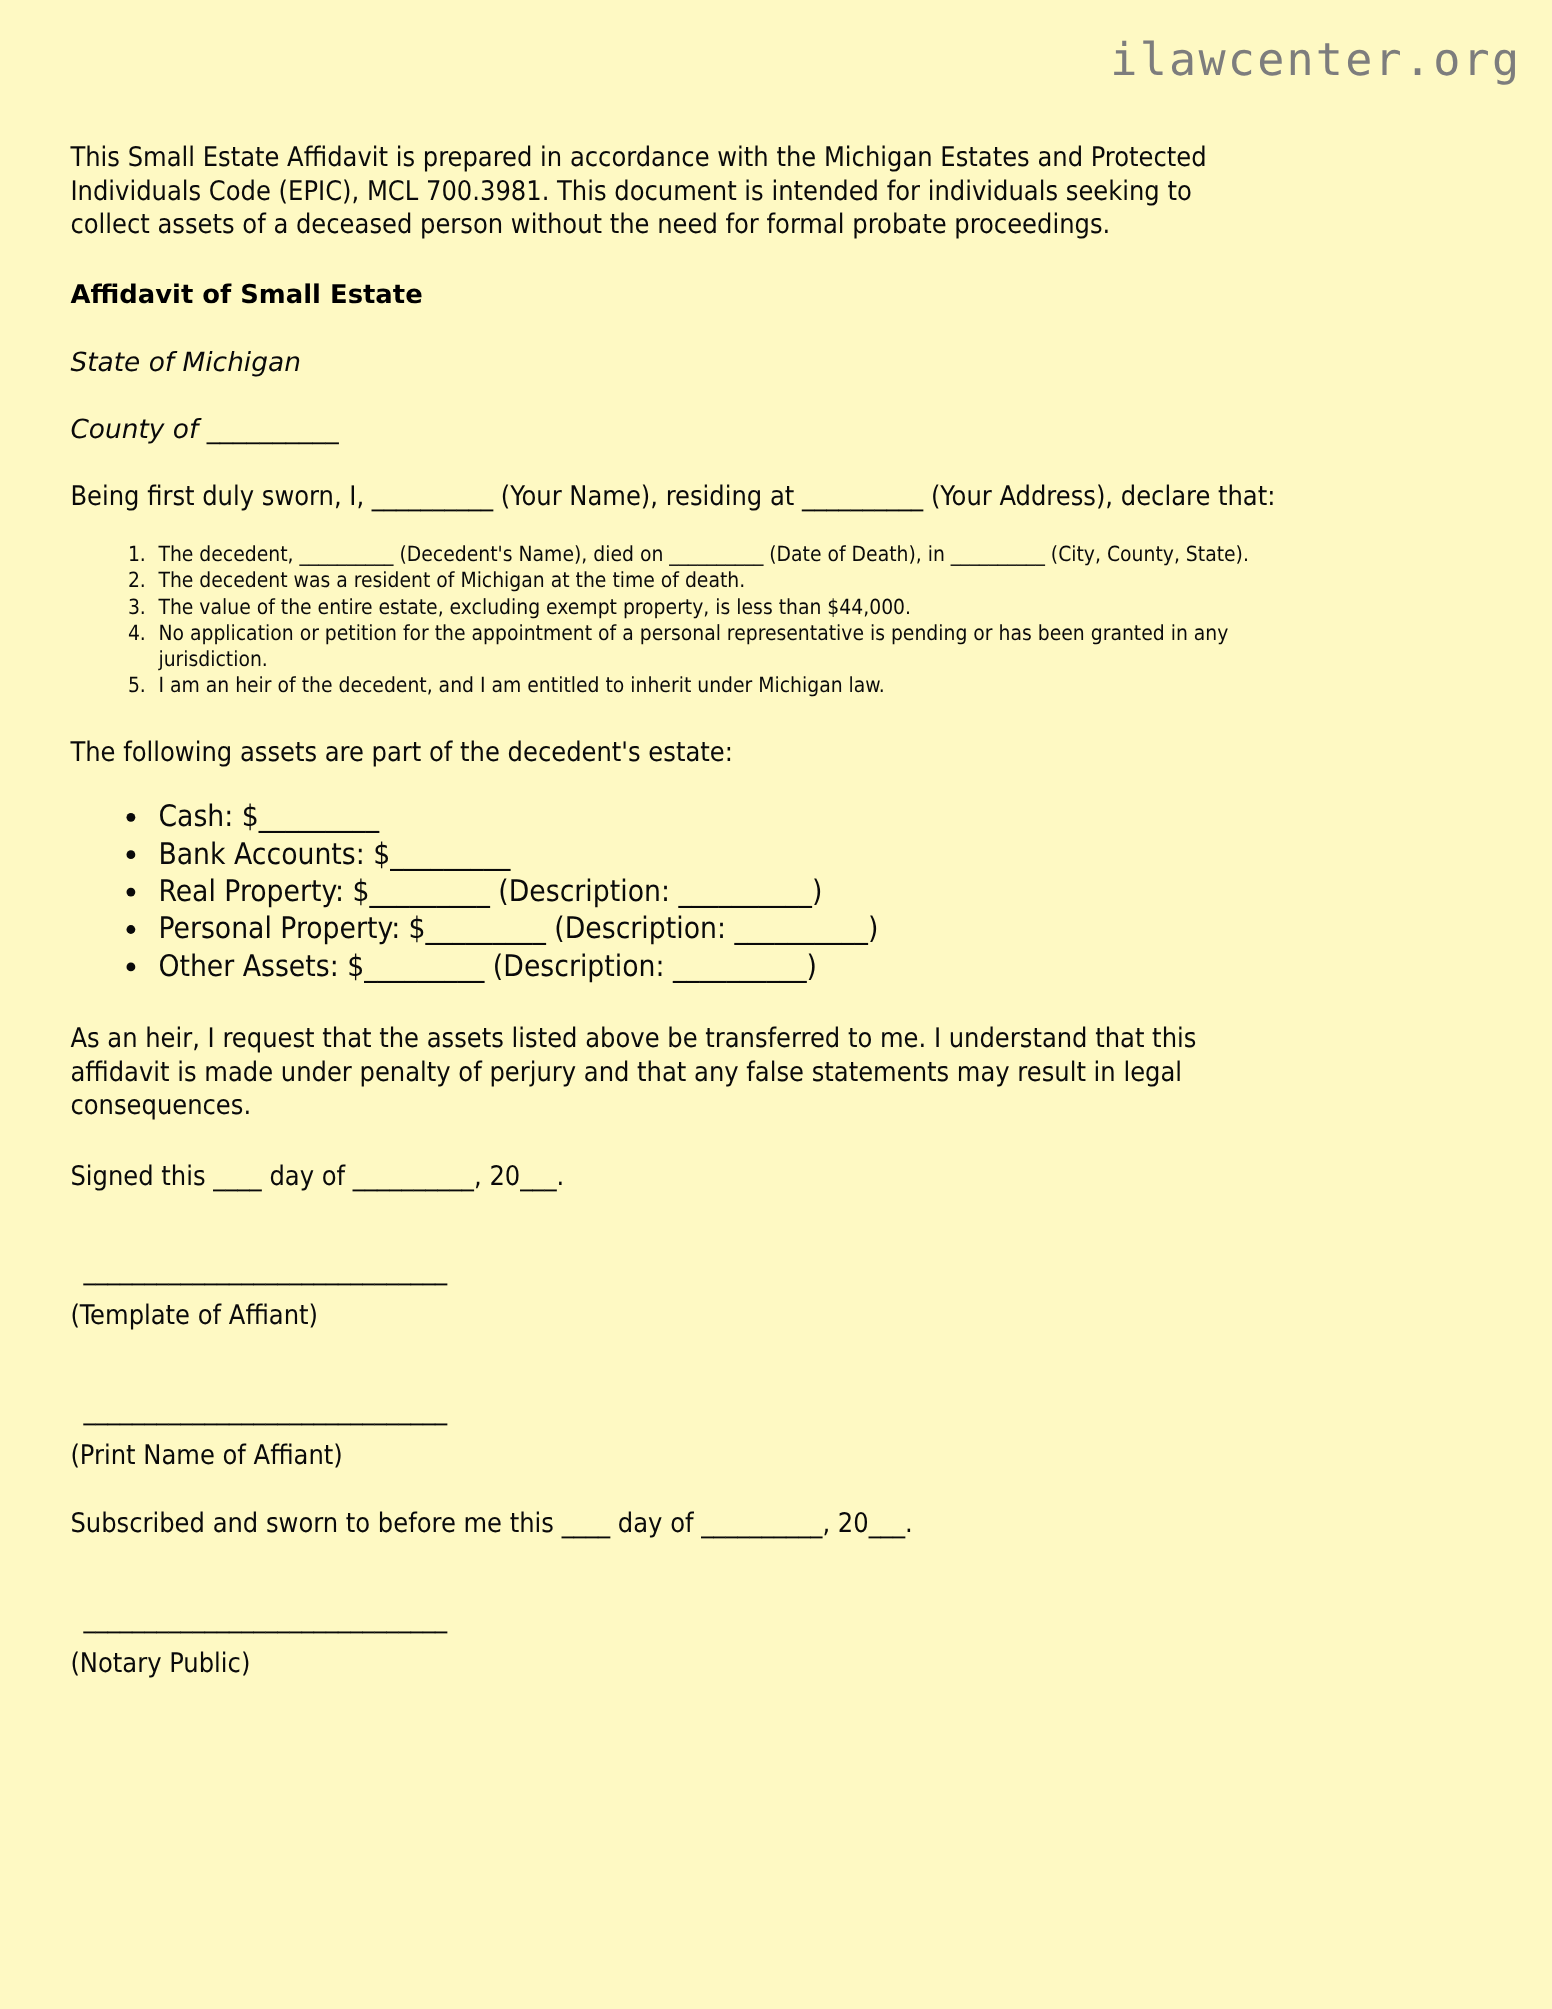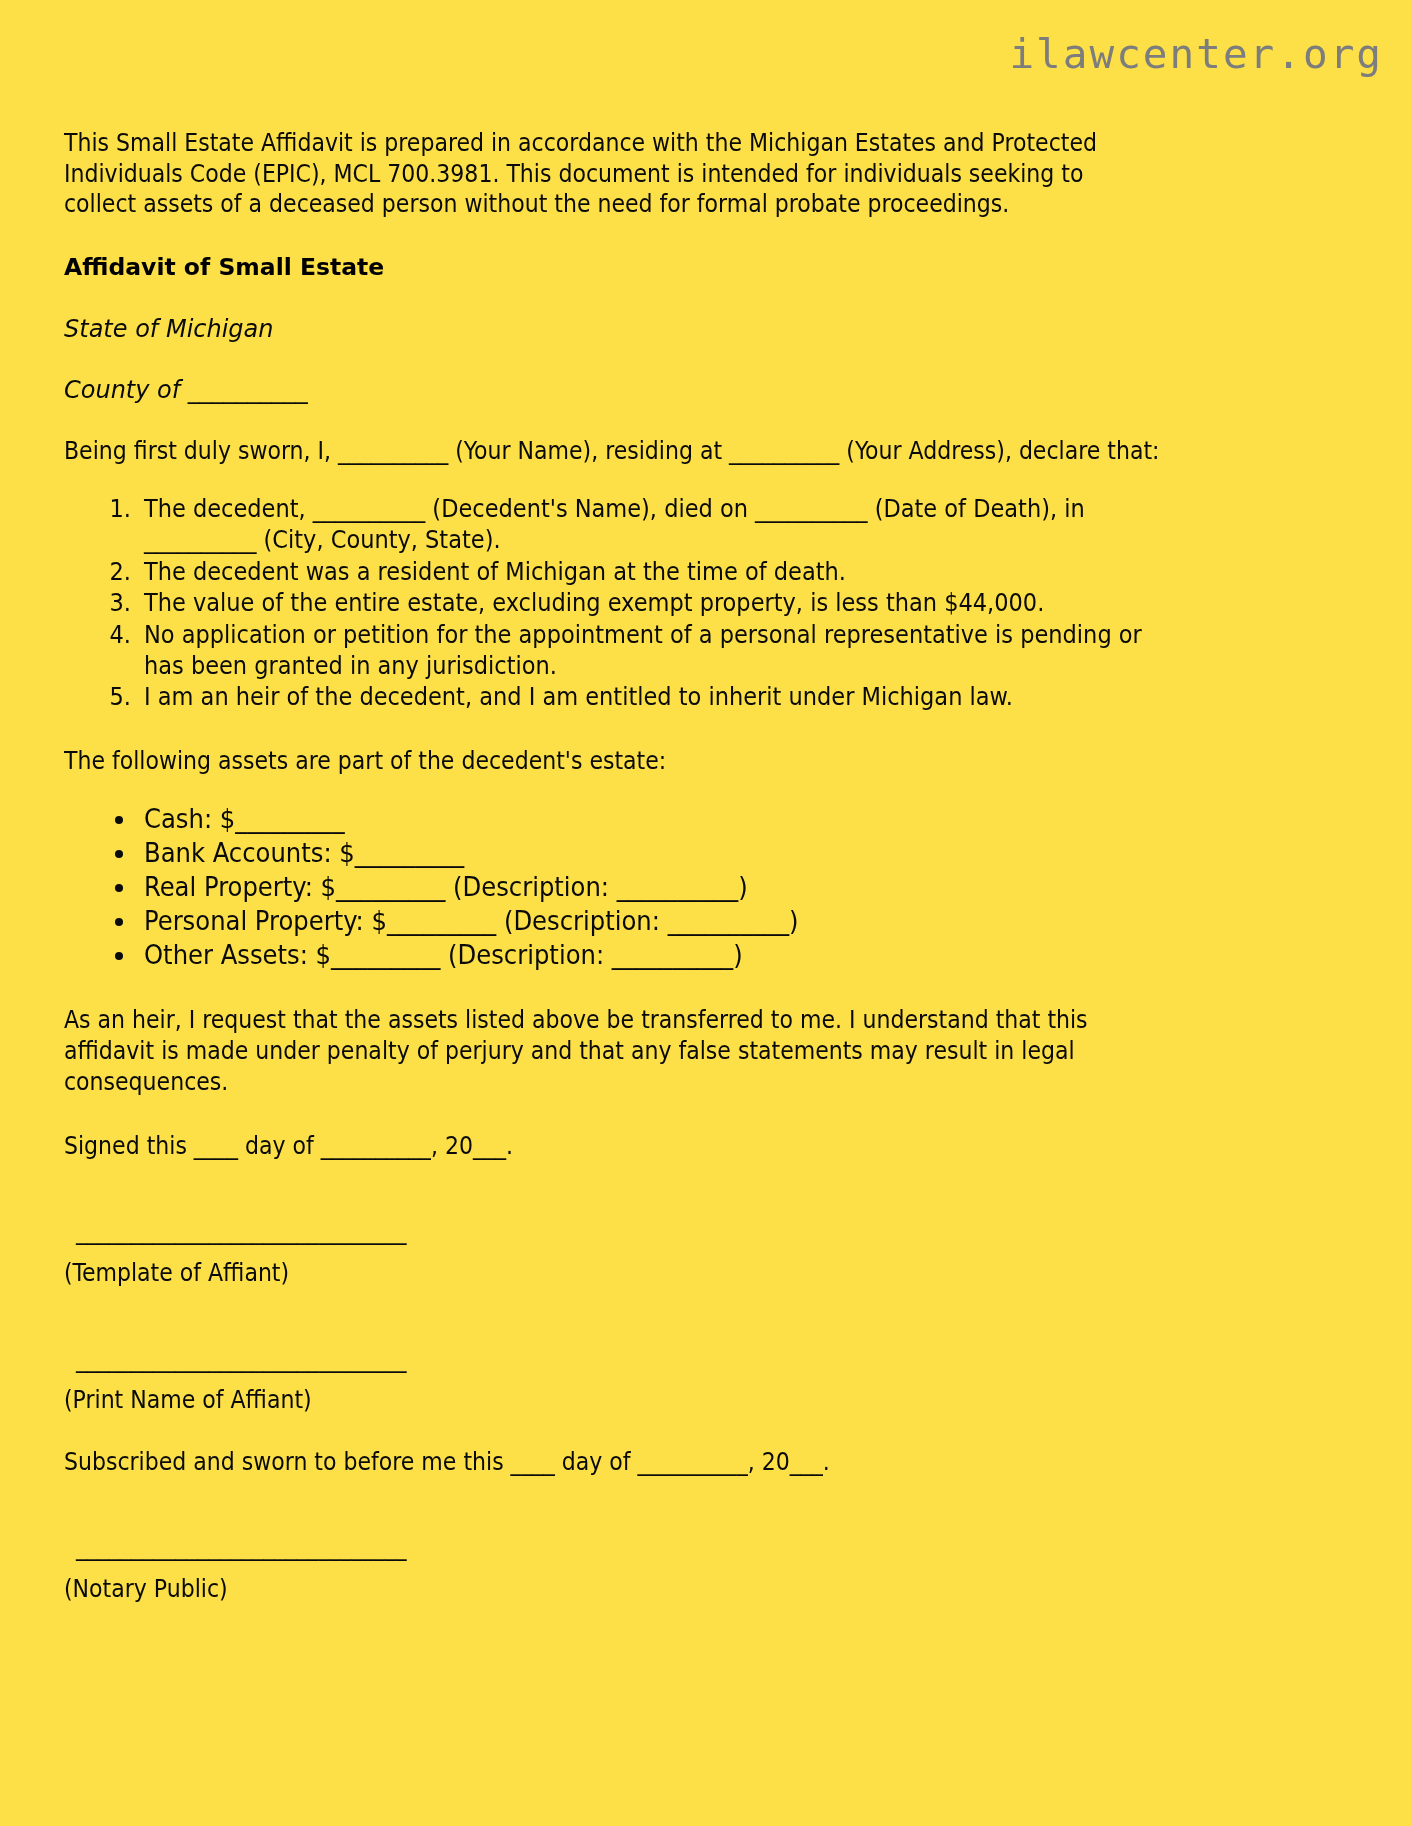--- a/index.html
+++ b/index.html
@@ -15,21 +15,21 @@
     font-family: "DejaVu Sans", sans-serif;
     color: #000000;
   }
 
   
   .page {
     position: absolute;
     left: 0; top: 0;
     width: 1411px;
     height: 1826px;
-    background: #fde047;
+    background: #fef9c3;
   }
 
   
   .watermark {
     position: absolute;
     top: 34px;
     right: 28px;
     font-family: "DejaVu Sans Mono", "Liberation Mono", monospace;
     font-size: 41px;
     letter-spacing: 2.0px;
@@ -104,21 +104,21 @@
   
   ol.num-list {
     margin: 0;
     padding: 0 0 0 74px;
     list-style-position: outside;
     list-style-type: decimal;
   }
   ol.num-list > li {
     font-family: "DejaVu Sans", sans-serif;
     font-stretch: condensed;
-    font-size: 25px;
+    font-size: 19px;
     line-height: 1.255;
     color: #0a0a0a;
     margin: 0 0 0 0;
     padding-left: 6px;
     white-space: pre-wrap;
   }
 
   ul.bullet-list {
     margin: 0;
     padding: 0 0 0 74px;

